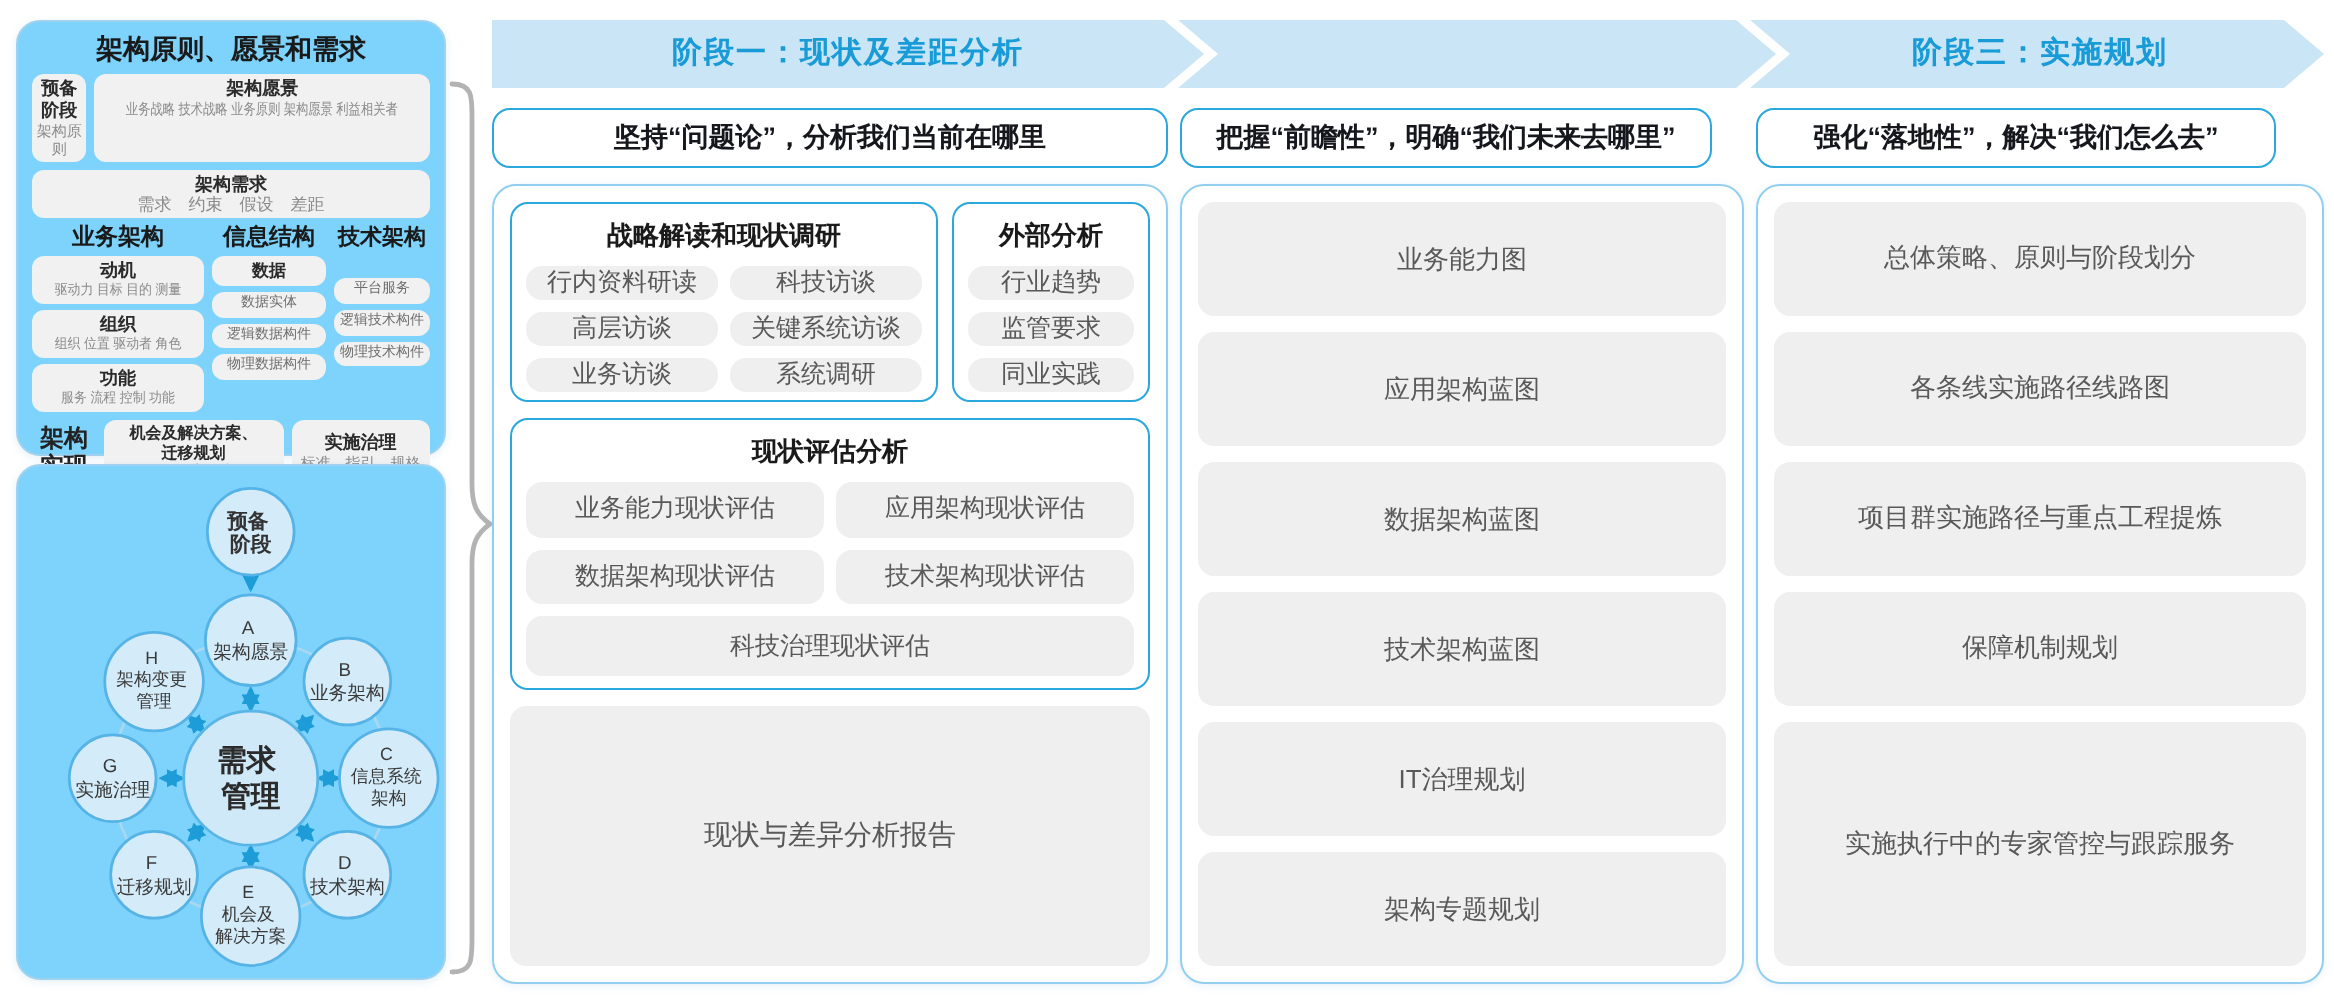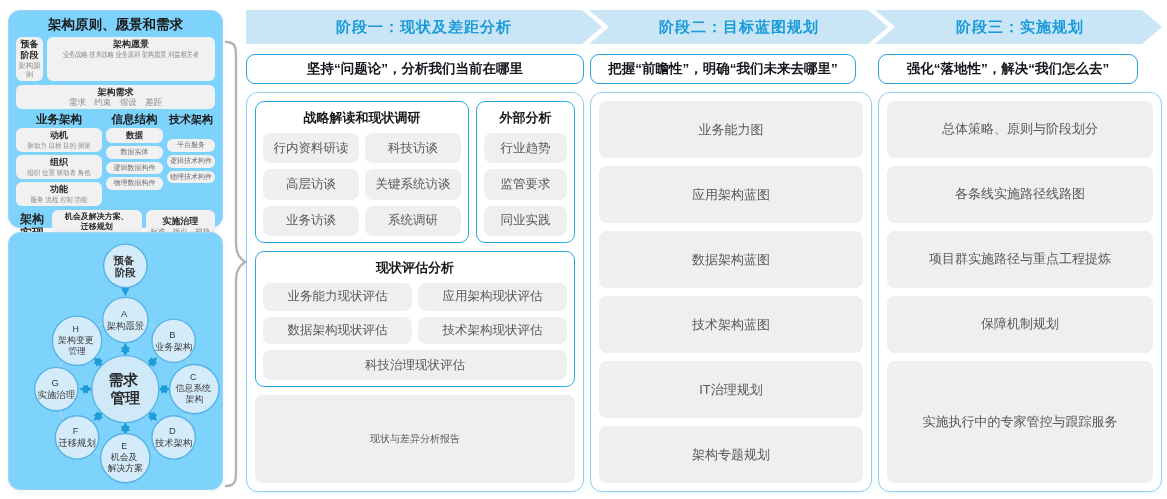--- a/index.html
+++ b/index.html
@@ -44,29 +44,29 @@
   
   .pcol{position:absolute;top:92px;height:400px;box-sizing:border-box;border:1.5px solid #93cef0;
         border-radius:12px;background:#fff;padding:8px;display:flex;flex-direction:column;gap:8px;
         box-shadow:0 1px 4px rgba(110,170,210,.15);}
   .blue-box{border:1.3px solid #2aa7dc;border-radius:9px;background:#fff;box-sizing:border-box;
             padding:6px 7px;display:flex;flex-direction:column;}
   .b-title{font-size:13px;font-weight:bold;text-align:center;color:#1a1a1a;margin:1px 0 6px 0;}
   .g-item{background:#efefef;border-radius:8px;color:#595959;display:flex;align-items:center;
           justify-content:center;text-align:center;box-sizing:border-box;}
   .grid2{display:grid;grid-template-columns:1fr 1fr;gap:6px;flex:1;}
-  .row-top{display:flex;gap:7px;height:142px;}
+  .row-top{display:flex;gap:7px;height:100px;}
   .research{flex:1;}
   .external{width:99px;}
   .ext-stack{display:flex;flex-direction:column;gap:6px;flex:1;}
   .ext-stack .g-item{flex:1;font-size:12.5px;}
   .research .g-item, .assessment .g-item{font-size:12.5px;}
   .assessment{height:136px;}
   .wide-item{margin-top:6px;height:30px;font-size:12.5px;}
-  .report{flex:1;font-size:10px;}
+  .report{flex:1;font-size:14px;}
   .p-item{flex:1;font-size:13px;}
   .p-item-tall{flex:2.15;font-size:13px;}
 </style>
 </head>
 <body>
 
 <div class="canvas">
 
   <div class="lp-box lp-framework">
     <div class="lp-title">架构原则、愿景和需求</div>
@@ -229,21 +229,20 @@
   <svg class="brace" width="24" height="448" viewBox="0 0 24 448">
     <path d="M 4 2 C 14 2 14 8 14 18 L 14 202 C 14 212 16 217 23 222 C 16 227 14 232 14 242 L 14 430 C 14 440 14 446 4 446" fill="none" stroke="#b3b3b3" stroke-width="2.4" stroke-linecap="round"></path>
   </svg>
 
   <svg class="band-svg" width="916" height="34" viewBox="0 0 916 34">
     <polygon points="0,0 336,0 356,17 336,34 0,34" fill="#c9e5f6"></polygon>
     <polygon points="343,0 622,0 642,17 622,34 343,34 363,17" fill="#c9e5f6"></polygon>
     <polygon points="629,0 896,0 916,17 896,34 629,34 649,17" fill="#c9e5f6"></polygon>
   </svg>
   <div class="band-text" style="left:246px;width:356px;">阶段一：现状及差距分析</div>
-  <div class="band-text" style="left:589px;width:300px;">阶段二：目标蓝图规划</div>
   <div class="band-text" style="left:875px;width:290px;">阶段三：实施规划</div>
 
   <div class="quote" style="left:246px;width:338px;">坚持“问题论”，分析我们当前在哪里</div>
   <div class="quote" style="left:590px;width:266px;">把握“前瞻性”，明确“我们未来去哪里”</div>
   <div class="quote" style="left:878px;width:260px;">强化“落地性”，解决“我们怎么去”</div>
 
   <div class="pcol" style="left:246px;width:338px;">
     <div class="row-top">
       <div class="blue-box research">
         <div class="b-title">战略解读和现状调研</div>

